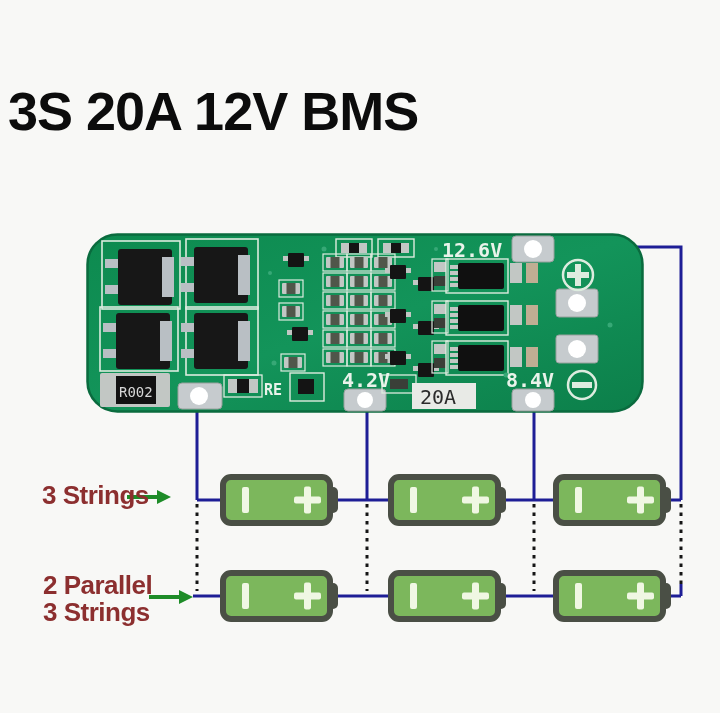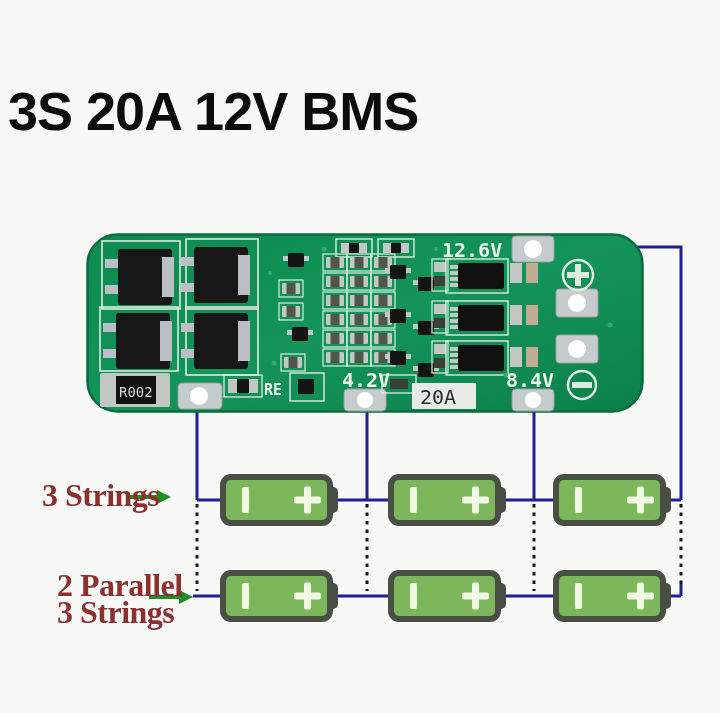--- a/index.html
+++ b/index.html
@@ -7,26 +7,26 @@
   #stage{
     position:relative;width:720px;height:713px;margin:0 auto;
     background:#f8f8f6;overflow:hidden;
   }
   .abs{position:absolute;}
   #title{
     left:8px;top:80px;font-size:54px;font-weight:800;letter-spacing:-1px;
     color:#0c0c0c;font-family:"Liberation Sans",sans-serif;white-space:nowrap;
   }
   .diagram-label{
-    color:#8c2f2f;font-size:32px;font-weight:600;line-height:27px;
-    font-family:Liberation Serif, serif;letter-spacing:-0.5px;
+    color:#8c2f2f;font-size:26px;font-weight:600;line-height:27px;
+    font-family:Liberation Sans, sans-serif;letter-spacing:-0.5px;
     white-space:nowrap;
   }
   #strings-label{left:42px;top:482px;}
-  #parallel-label{left:57px;top:572px;}
+  #parallel-label{left:43px;top:572px;}
   #main-svg{left:0;top:0;z-index:1;}
   #board{left:86px;top:233px;width:558px;height:180px;z-index:2;}
   .lbl{z-index:3;}
 </style>
 </head>
 <body>
 
 <div id="stage">
 
   <div id="title" class="abs lbl">3S 20A 12V BMS</div>

